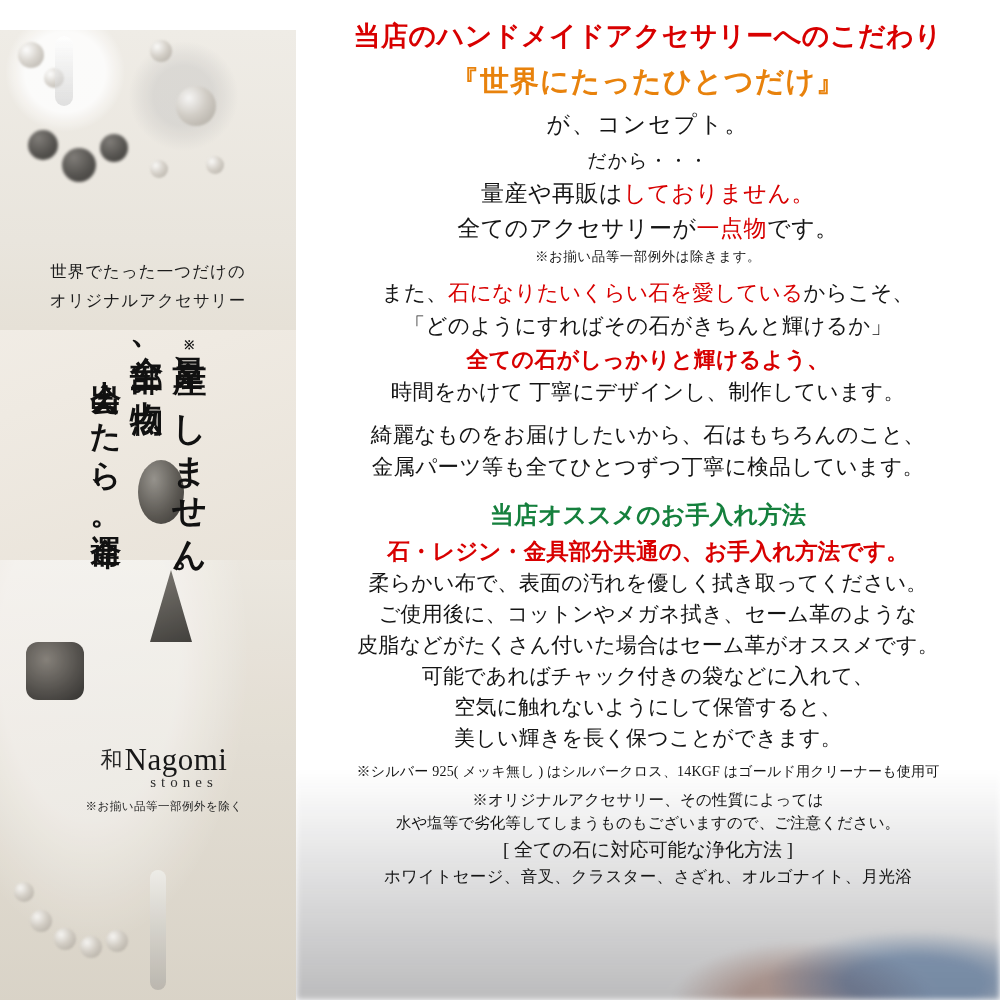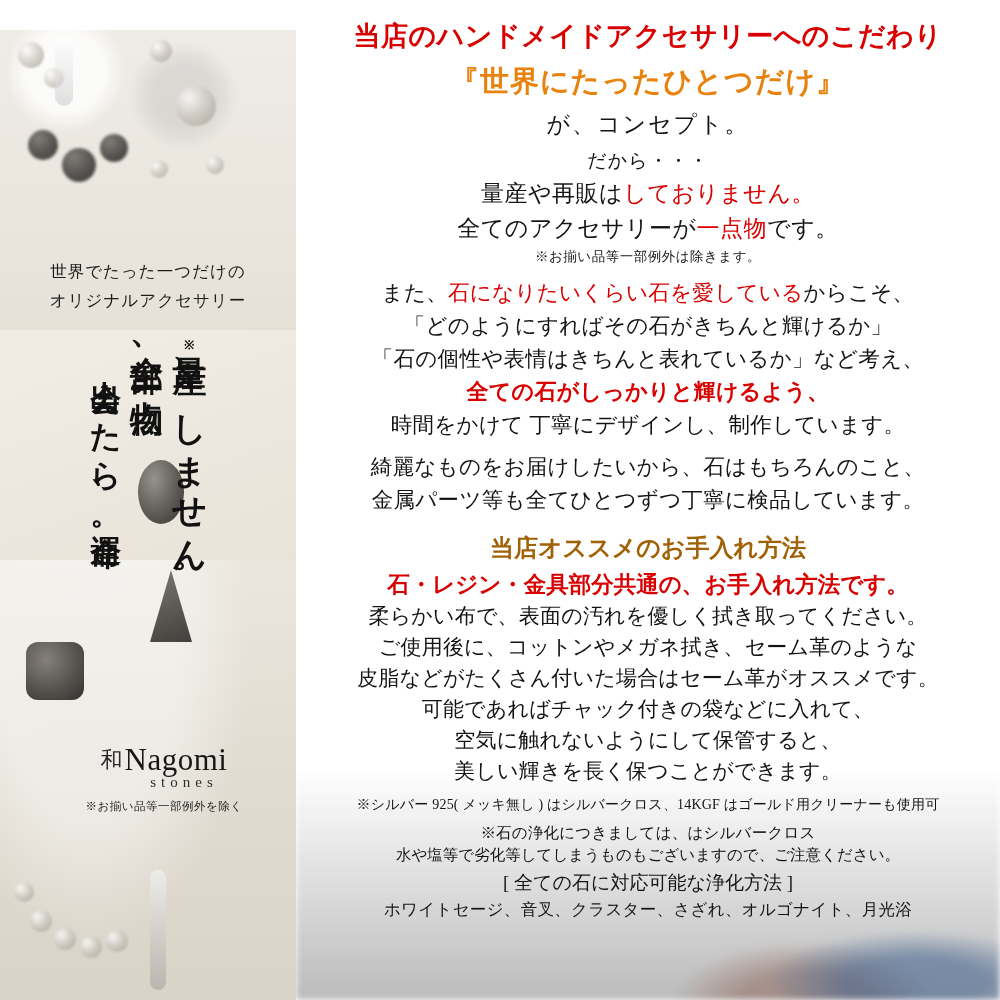--- a/index.html
+++ b/index.html
@@ -232,21 +232,21 @@
   }
   .t-p.red-bold {
     color: #d80000;
     font-weight: bold;
     font-size: 22px;
   }
   .t-care-head {
     margin-top: 16px;
     font-size: 24px;
     font-weight: bold;
-    color: #a16207;
+    color: #15803d;
   }
   .t-care-sub {
     margin-top: 4px;
     font-size: 22.5px;
     font-weight: bold;
     color: #d80000;
   }
   .t-c {
     font-size: 21px;
     margin-top: 2px;
@@ -346,21 +346,20 @@
         <span>全てのアクセサリーが</span><span class="red">一点物</span><span>です。</span>
       </p>
 
       <p class="line t-small">※お揃い品等一部例外は除きます。</p>
 
       <div class="para">
         <p class="line t-p">
           <span>また、</span><span class="red">石になりたいくらい石を愛している</span><span>からこそ、</span>
         </p>
         <p class="line t-p">「どのようにすればその石がきちんと輝けるか」</p>
-        <p class="line t-p">「石の個性や表情はきちんと表れているか」など考え、</p>
         <p class="line t-p red-bold">全ての石がしっかりと輝けるよう、</p>
         <p class="line t-p">時間をかけて 丁寧にデザインし、制作しています。</p>
       </div>
 
       <div class="para">
         <p class="line t-p">綺麗なものをお届けしたいから、石はもちろんのこと、</p>
         <p class="line t-p">金属パーツ等も全てひとつずつ丁寧に検品しています。</p>
       </div>
 
       <p class="line t-care-head">当店オススメのお手入れ方法</p>
@@ -368,20 +367,20 @@
 
       <p class="line t-c">柔らかい布で、表面の汚れを優しく拭き取ってください。</p>
       <p class="line t-c">ご使用後に、コットンやメガネ拭き、セーム革のような</p>
       <p class="line t-c">皮脂などがたくさん付いた場合はセーム革がオススメです。</p>
       <p class="line t-c">可能であればチャック付きの袋などに入れて、</p>
       <p class="line t-c">空気に触れないようにして保管すると、</p>
       <p class="line t-c">美しい輝きを長く保つことができます。</p>
 
       <p class="line t-note-sm">※シルバー 925( メッキ無し ) はシルバークロス、14KGF はゴールド用クリーナーも使用可</p>
 
-      <p class="line t-note-sm2">※石の浄化につきましては、はシルバークロス</p>
+      <p class="line t-note-sm2">※オリジナルアクセサリー、その性質によっては</p>
       <p class="line t-note-sm3">水や塩等で劣化等してしまうものもございますので、ご注意ください。</p>
       <p class="line t-bracket">[ 全ての石に対応可能な浄化方法 ]</p>
       <p class="line t-list">ホワイトセージ、音叉、クラスター、さざれ、オルゴナイト、月光浴</p>
 
     </div>
   </div>
 </div>
 
 </body></html>

